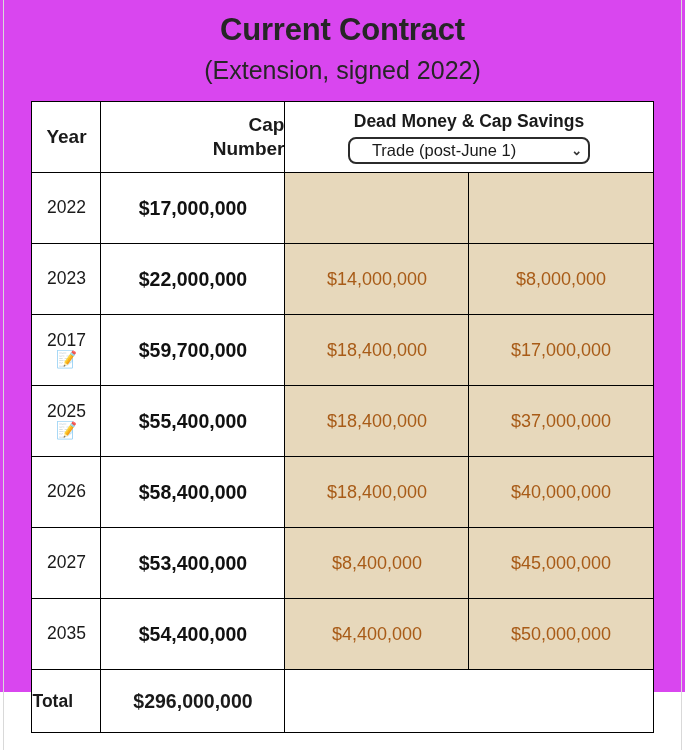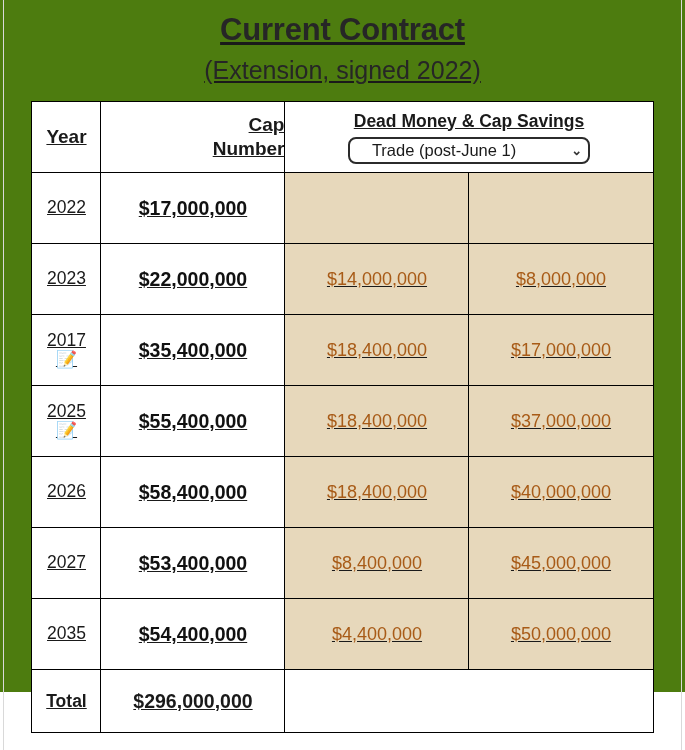--- a/index.html
+++ b/index.html
@@ -13,22 +13,21 @@
     font-family: "Liberation Sans", sans-serif;
     color: #1a1a1a;
     overflow: hidden;
     position: relative;
   }
   .page {
     position: relative;
     width: 685px;
     height: 692px;
     box-sizing: border-box;
-    background: #4d7c0f;
-    text-decoration: underline;
+    background: #d946ef;
   }
   .left-rule {
     position: absolute;
     left: 3px;
     top: 0;
     width: 1px;
     height: 750px;
     background: #d9d9d9;
   }
   .right-rule {
@@ -142,21 +141,20 @@
     text-align: center;
     font-size: 18px;
     color: #a85b17;
     background: #e7d8bb;
     border-color: #a35c1d;
   }
   td.money.blank {
     color: transparent;
   }
   td.total-label {
-    text-align: center;
     font-size: 17.5px;
     font-weight: bold;
     height: 62px;
   }
   td.total-value {
     text-align: center;
     font-size: 19.5px;
     font-weight: bold;
   }
   td.empty-cell {
@@ -212,21 +210,21 @@
         </td>
         <td class="capnum">$22,000,000</td>
         <td class="money">$14,000,000</td>
         <td class="money">$8,000,000</td>
       </tr>
       <tr class="row-h">
         <td class="year">
           <span class="yr">2017</span>
           <span class="note-icon">📝</span>
         </td>
-        <td class="capnum">$35,400,000</td>
+        <td class="capnum">$59,700,000</td>
         <td class="money">$18,400,000</td>
         <td class="money">$17,000,000</td>
       </tr>
       <tr class="row-h">
         <td class="year">
           <span class="yr">2025</span>
           <span class="note-icon">📝</span>
         </td>
         <td class="capnum">$55,400,000</td>
         <td class="money">$18,400,000</td>

